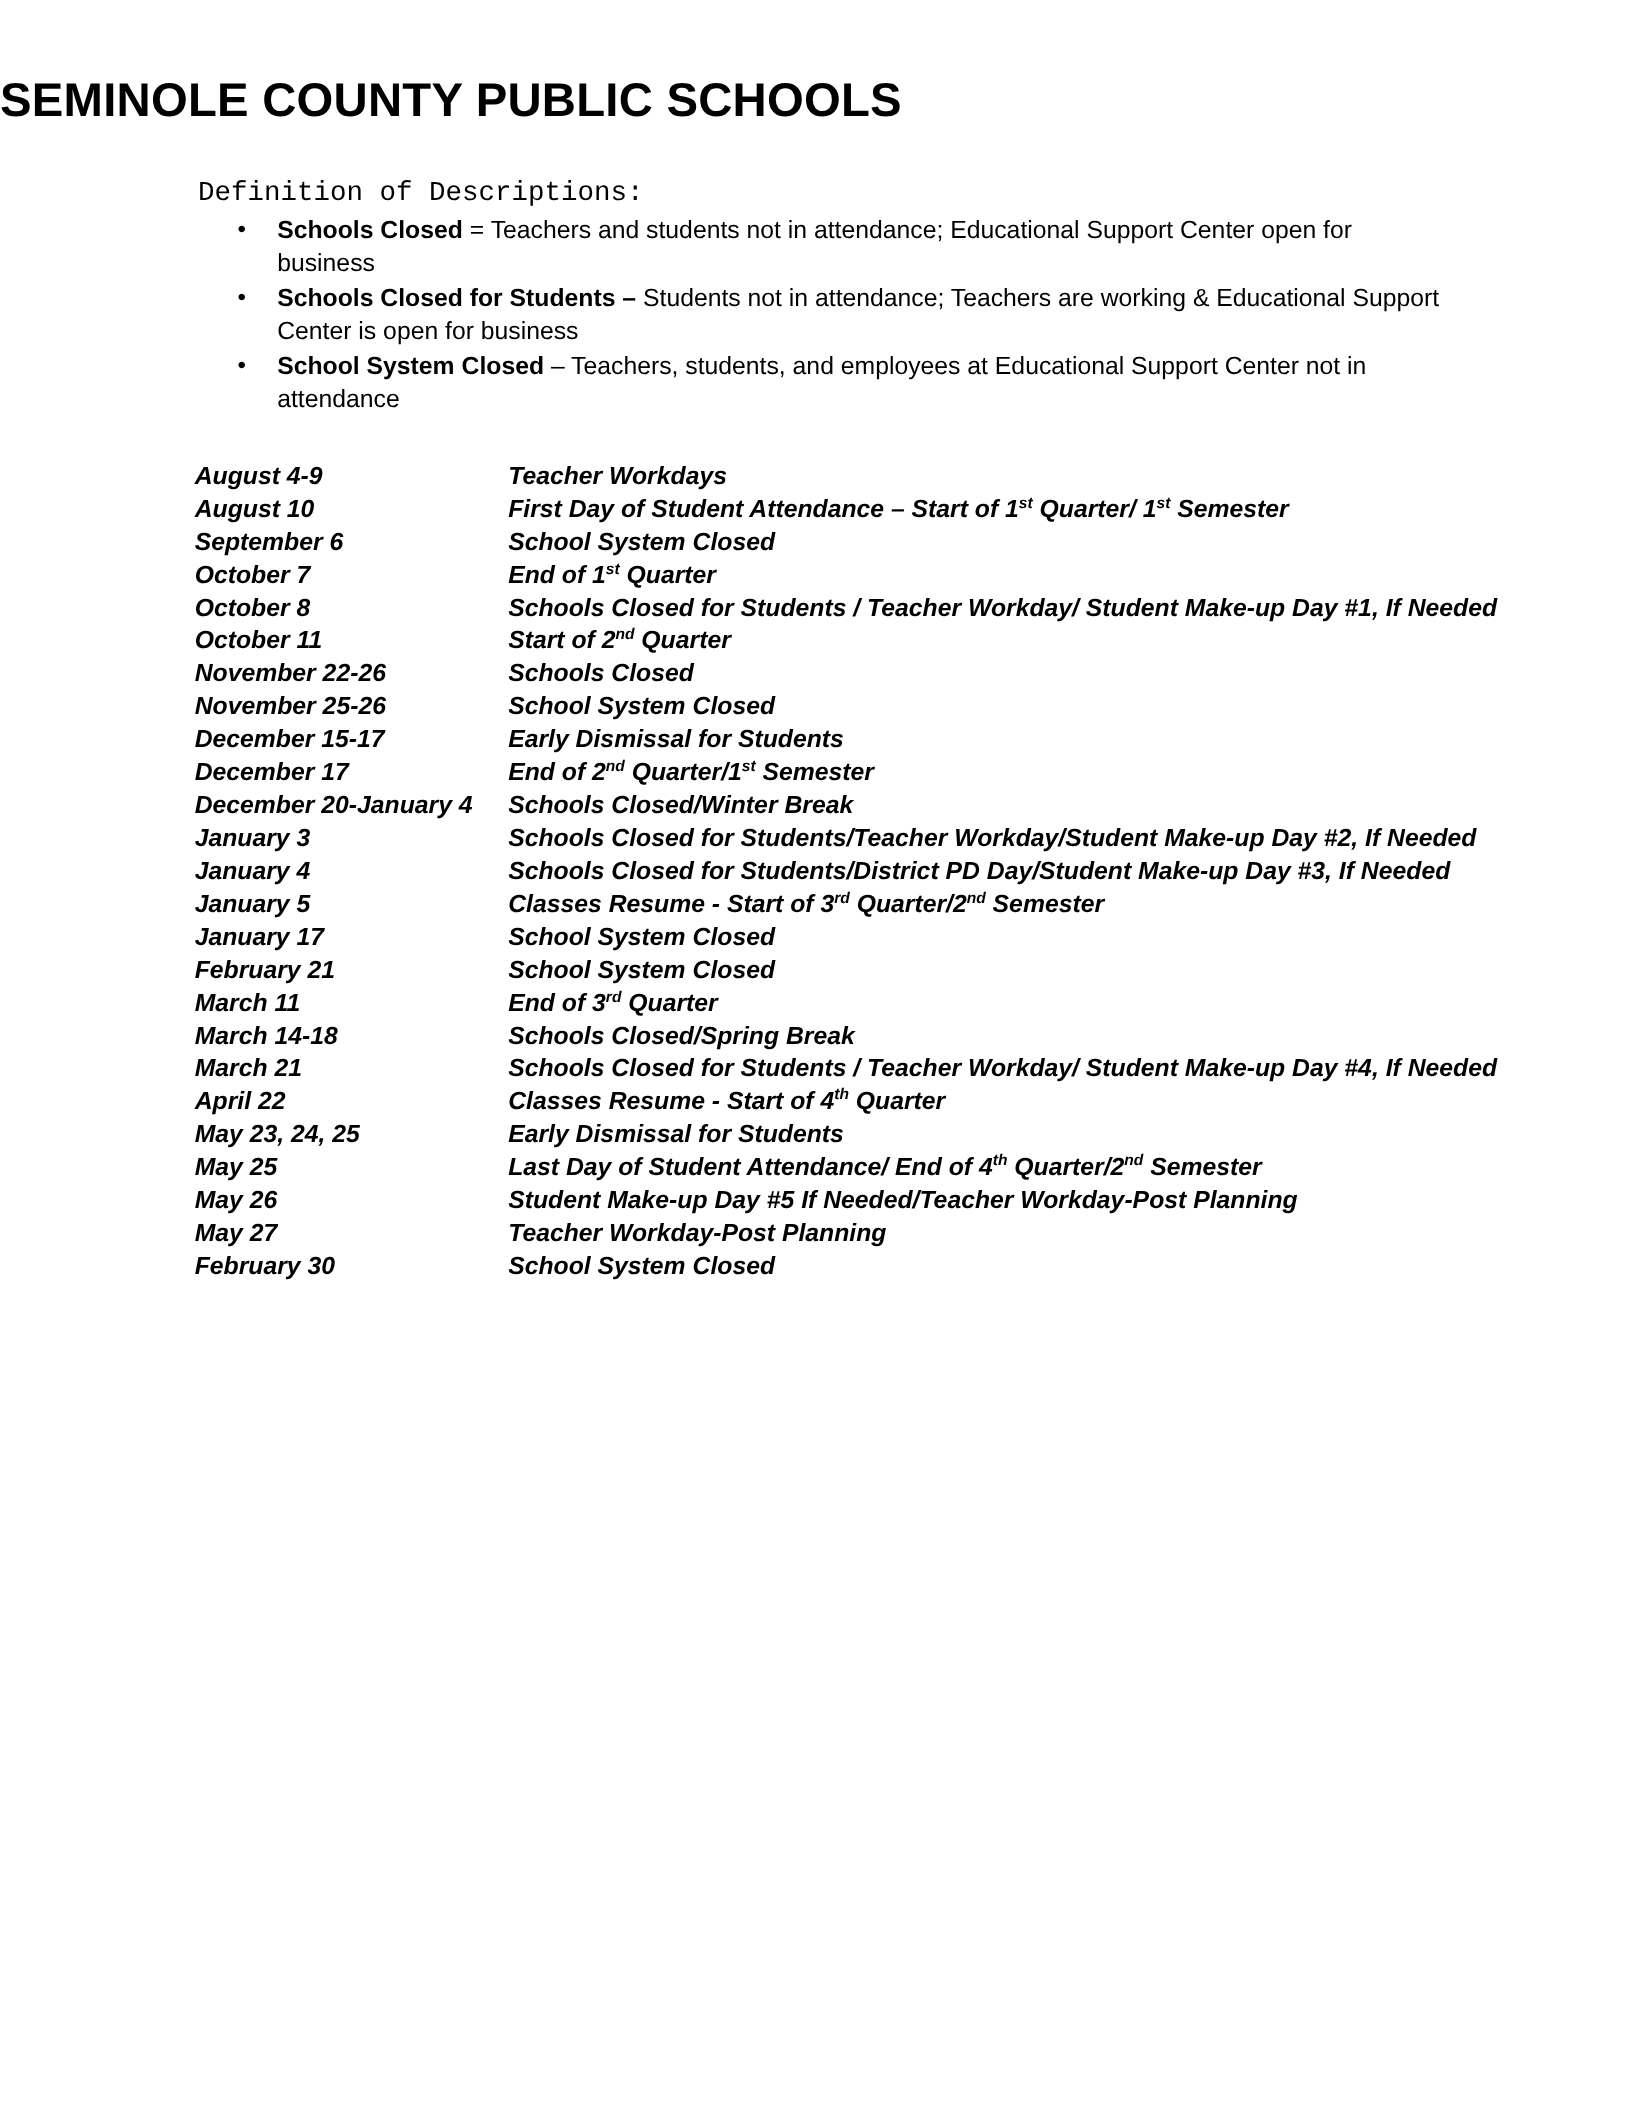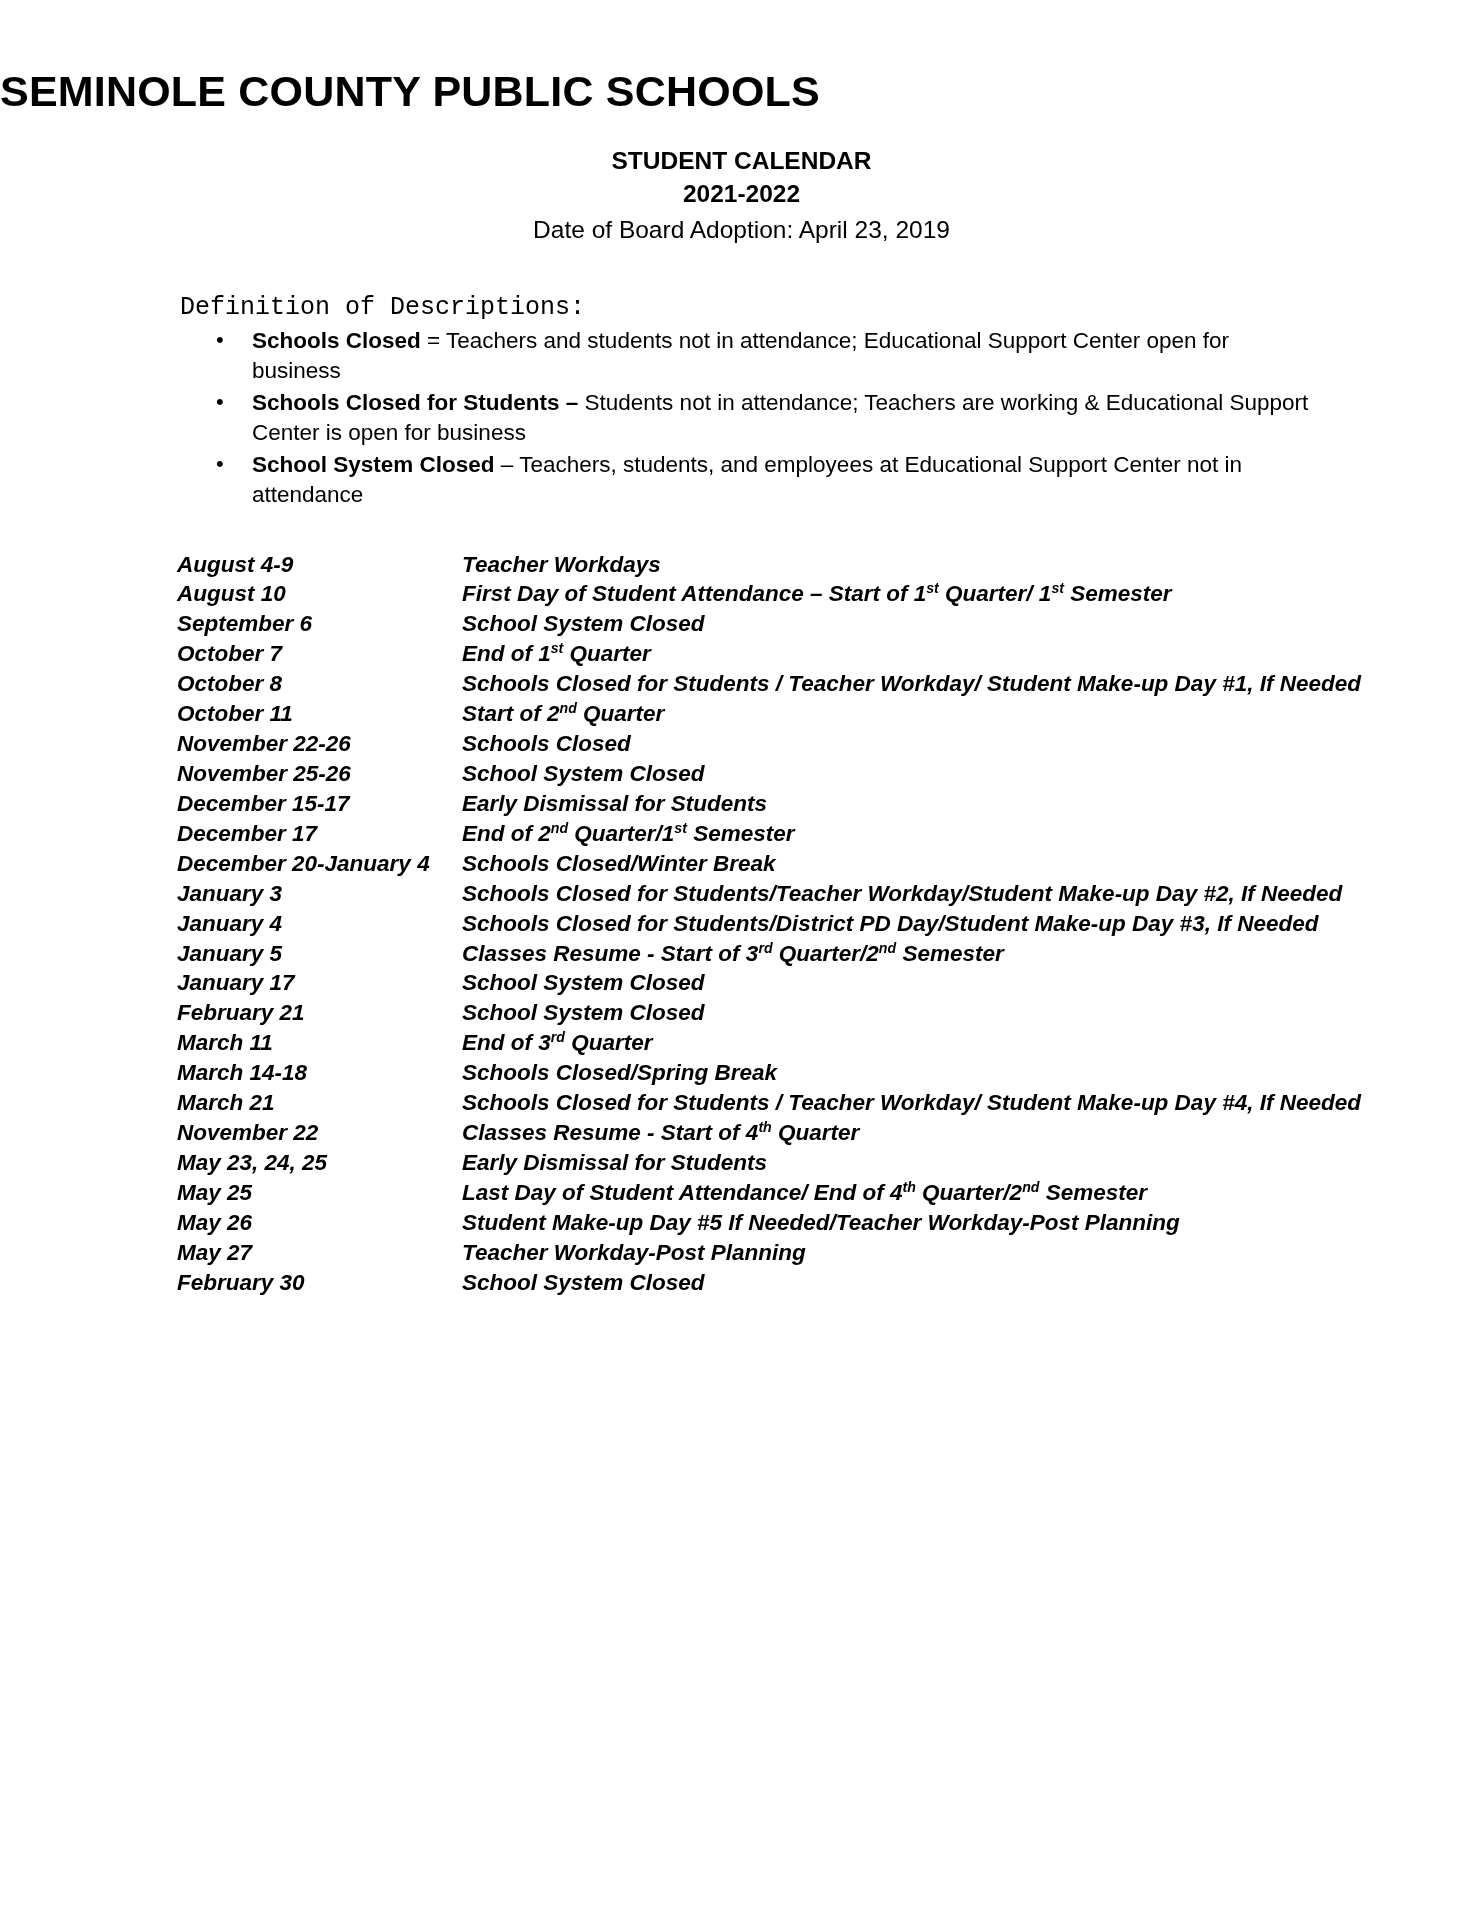--- a/index.html
+++ b/index.html
@@ -124,25 +124,20 @@
     text-align: right;
   }
 </style>
 </head>
 <body>
 
 <div class="page">
 
   <h1 class="doc-title">SEMINOLE COUNTY PUBLIC SCHOOLS</h1>
 
-  <div class="subtitle-block">
-    <span class="subtitle-line-1">STUDENT CALENDAR</span>
-    <span class="subtitle-line-2">2021-2022</span>
-    <span class="subtitle-line-3">Date of Board Adoption: April 23, 2019</span>
-  </div>
 
   <div class="definitions">
     <div class="definitions-heading">Definition of Descriptions:</div>
     <ul class="def-list">
         <li><span class="bullet">•</span><span class="def-term">Schools Closed</span><span class="def-rest"> = Teachers and students not in attendance; Educational Support Center open for business</span></li>
         <li><span class="bullet">•</span><span class="def-term">Schools Closed for Students –</span><span class="def-rest"> Students not in attendance; Teachers are working &amp; Educational Support Center is open for business</span></li>
         <li><span class="bullet">•</span><span class="def-term">School System Closed</span><span class="def-rest"> – Teachers, students, and employees at Educational Support Center not in attendance</span></li>
       </ul>
   </div>
 
@@ -217,21 +212,21 @@
       </div>
       <div class="cal-row">
         <div class="cal-date">March 14-18</div>
         <div class="cal-event">Schools Closed/Spring Break</div>
       </div>
       <div class="cal-row">
         <div class="cal-date">March 21</div>
         <div class="cal-event">Schools Closed for Students / Teacher Workday/ Student Make-up Day #4, If Needed</div>
       </div>
       <div class="cal-row">
-        <div class="cal-date">November 22</div>
+        <div class="cal-date">April 22</div>
         <div class="cal-event">Classes Resume - Start of 4<sup>th</sup> Quarter</div>
       </div>
       <div class="cal-row">
         <div class="cal-date">May 23, 24, 25</div>
         <div class="cal-event">Early Dismissal for Students</div>
       </div>
       <div class="cal-row">
         <div class="cal-date">May 25</div>
         <div class="cal-event">Last Day of Student Attendance/ End of 4<sup>th</sup> Quarter/2<sup>nd</sup> Semester</div>
       </div>

